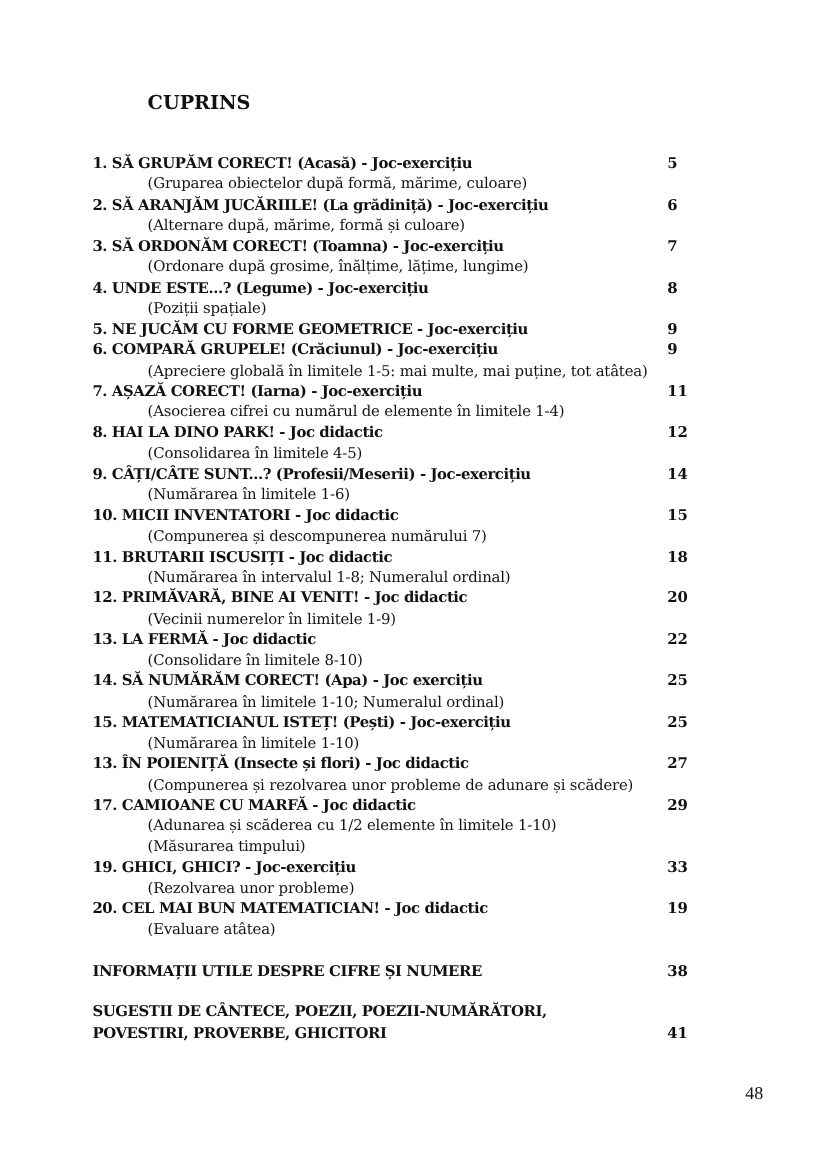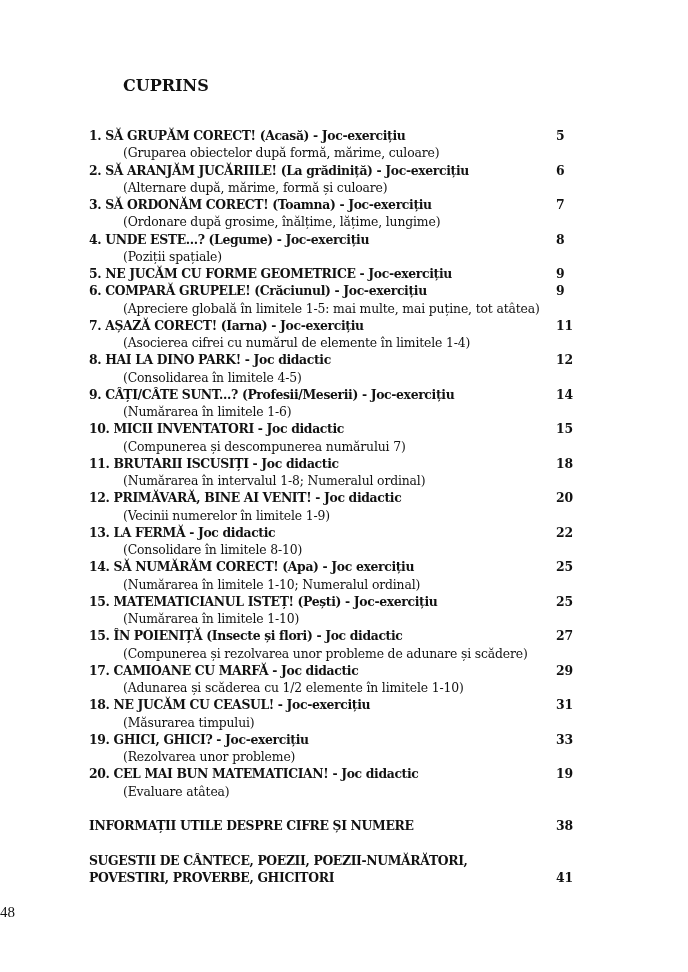--- a/index.html
+++ b/index.html
@@ -6,23 +6,23 @@
   body { width: 688px; height: 972px; position: relative; overflow: hidden;
          font-family: "DejaVu Serif", "Liberation Serif", serif; color: #111; }
   .title { position: absolute; left: 123px; top: 76px; font-size: 16px; font-weight: bold;
            font-family: "DejaVu Serif", serif; letter-spacing: 0px; }
   .toc { position: absolute; left: 77px; top: 127px; width: 500px; }
   .line { position: relative; height: 17.25px; line-height: 17.25px; white-space: nowrap; }
   .entry { font-weight: bold; font-size: 12.4px; font-family: "DejaVu Serif", serif; }
   .sub { padding-left: 46px; font-size: 12.4px; font-family: "DejaVu Serif", serif; font-weight: normal; letter-spacing: -0.15px; }
   .pg { position: absolute; left: 479px; top: 0; font-weight: bold; font-size: 12.4px; }
   .gap { height: 17.25px; }
-  .footer { position: absolute; left: 0; width: 636px; top: 904px; text-align: left;
+  .footer { position: absolute; left: 0; width: 636px; top: 904px; text-align: right;
             font-family: "Liberation Serif", serif; font-size: 15px; }
-  .entry-text { letter-spacing: -0.35px; margin-left: 12px; }
+  .entry-text { letter-spacing: -0.35px; }
 </style>
 </head>
 <body>
 
 <div class="title">CUPRINS</div>
 
 <div class="toc" id="toc">
     <div class="line entry"><span class="entry-text">1. SĂ GRUPĂM CORECT! (Acasă) - Joc-exercițiu</span><span class="pg">5</span></div>
     <div class="line sub">(Gruparea obiectelor după formă, mărime, culoare)</div>
     <div class="line entry"><span class="entry-text">2. SĂ ARANJĂM JUCĂRIILE! (La grădiniță) - Joc-exercițiu</span><span class="pg">6</span></div>
@@ -45,25 +45,24 @@
     <div class="line entry"><span class="entry-text">11. BRUTARII ISCUSIȚI - Joc didactic</span><span class="pg">18</span></div>
     <div class="line sub">(Numărarea în intervalul 1-8; Numeralul ordinal)</div>
     <div class="line entry"><span class="entry-text">12. PRIMĂVARĂ, BINE AI VENIT! - Joc didactic</span><span class="pg">20</span></div>
     <div class="line sub">(Vecinii numerelor în limitele 1-9)</div>
     <div class="line entry"><span class="entry-text">13. LA FERMĂ - Joc didactic</span><span class="pg">22</span></div>
     <div class="line sub">(Consolidare în limitele 8-10)</div>
     <div class="line entry"><span class="entry-text">14. SĂ NUMĂRĂM CORECT! (Apa) - Joc exercițiu</span><span class="pg">25</span></div>
     <div class="line sub">(Numărarea în limitele 1-10; Numeralul ordinal)</div>
     <div class="line entry"><span class="entry-text">15. MATEMATICIANUL ISTEȚ! (Pești) - Joc-exercițiu</span><span class="pg">25</span></div>
     <div class="line sub">(Numărarea în limitele 1-10)</div>
-    <div class="line entry"><span class="entry-text">15. ÎN POIENIȚĂ (Insecte și flori) - Joc didactic</span><span class="pg">27</span></div>
+    <div class="line entry"><span class="entry-text">13. ÎN POIENIȚĂ (Insecte și flori) - Joc didactic</span><span class="pg">27</span></div>
     <div class="line sub">(Compunerea și rezolvarea unor probleme de adunare și scădere)</div>
     <div class="line entry"><span class="entry-text">17. CAMIOANE CU MARFĂ - Joc didactic</span><span class="pg">29</span></div>
     <div class="line sub">(Adunarea și scăderea cu 1/2 elemente în limitele 1-10)</div>
-    <div class="line entry"><span class="entry-text">18. NE JUCĂM CU CEASUL! - Joc-exercițiu</span><span class="pg">31</span></div>
     <div class="line sub">(Măsurarea timpului)</div>
     <div class="line entry"><span class="entry-text">19. GHICI, GHICI? - Joc-exercițiu</span><span class="pg">33</span></div>
     <div class="line sub">(Rezolvarea unor probleme)</div>
     <div class="line entry"><span class="entry-text">20. CEL MAI BUN MATEMATICIAN! - Joc didactic</span><span class="pg">19</span></div>
     <div class="line sub">(Evaluare atâtea)</div>
     <div class="gap"></div>
     <div class="line entry"><span class="entry-text">INFORMAȚII UTILE DESPRE CIFRE ȘI NUMERE</span><span class="pg">38</span></div>
     <div class="gap"></div>
     <div class="line entry"><span class="entry-text">SUGESTII DE CÂNTECE, POEZII, POEZII-NUMĂRĂTORI,</span></div>
     <div class="line entry"><span class="entry-text">POVESTIRI, PROVERBE, GHICITORI</span><span class="pg">41</span></div>

